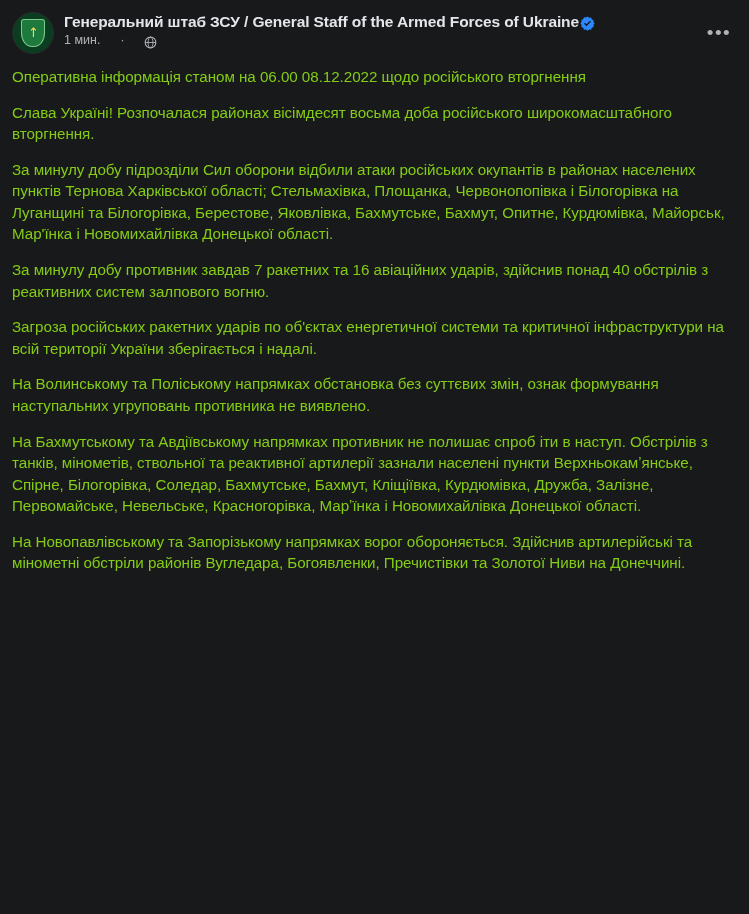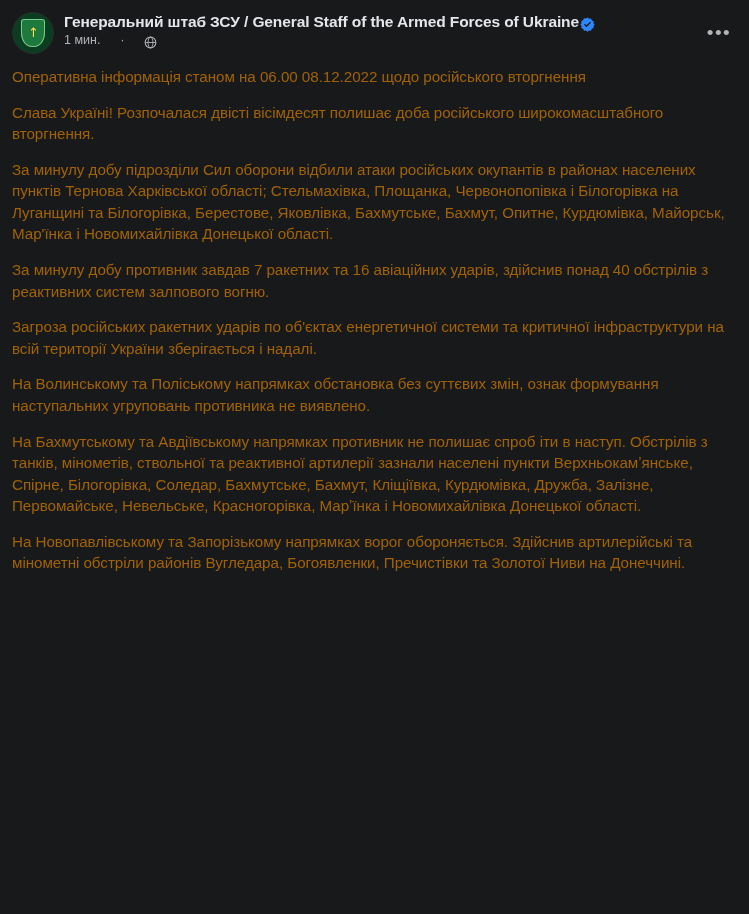--- a/index.html
+++ b/index.html
@@ -60,21 +60,21 @@
     text-align: center;
     font-family: "DejaVu Sans", sans-serif;
   }
   .header-text {
     flex: 1 1 auto;
     min-width: 0;
     padding-top: 1px;
   }
   .page-name-row {
     display: flex;
-    align-items: flex-end;
+    align-items: center;
     gap: 1px;
     flex-wrap: nowrap;
   }
   .page-name {
     font-size: 15.5px;
     font-weight: bold;
     color: #e4e6eb;
     letter-spacing: -0.1px;
     white-space: nowrap;
   }
@@ -121,21 +121,21 @@
     letter-spacing: 1.5px;
     line-height: 1;
     cursor: pointer;
   }
   .post-body {
     padding: 6px 0 0 0;
   }
   .para {
     font-size: 15.2px;
     line-height: 1.42;
-    color: #a16207;
+    color: #84cc16;
     margin: 0 0 14px 0;
     letter-spacing: -0.05px;
   }
   .para:last-child {
     margin-bottom: 0;
     margin-top: 12px;
   }
 </style>
 </head>
 <body>
@@ -168,21 +168,21 @@
             <line x1="1.4" y1="8" x2="14.6" y2="8" stroke="#b0b3b8" stroke-width="1.1"></line>
           </svg>
         </span>
       </div>
     </div>
     <div class="more-btn">•••</div>
   </div>
 
   <div class="post-body">
     <p class="para">Оперативна інформація станом на 06.00 08.12.2022 щодо російського вторгнення</p>
-    <p class="para">Слава Україні! Розпочалася двісті вісімдесят полишає доба російського широкомасштабного вторгнення.</p>
+    <p class="para">Слава Україні! Розпочалася районах вісімдесят восьма доба російського широкомасштабного вторгнення.</p>
     <p class="para">За минулу добу підрозділи Сил оборони відбили атаки російських окупантів в районах населених пунктів Тернова Харківської області; Стельмахівка, Площанка, Червонопопівка і Білогорівка на Луганщині та Білогорівка, Берестове, Яковлівка, Бахмутське, Бахмут, Опитне, Курдюмівка, Майорськ, Мар'їнка і Новомихайлівка Донецької області.</p>
     <p class="para">За минулу добу противник завдав 7 ракетних та 16 авіаційних ударів, здійснив понад 40 обстрілів з реактивних систем залпового вогню.</p>
     <p class="para">Загроза російських ракетних ударів по об'єктах енергетичної системи та критичної інфраструктури на всій території України зберігається і надалі.</p>
     <p class="para">На Волинському та Поліському напрямках обстановка без суттєвих змін, ознак формування наступальних угруповань противника не виявлено.</p>
     <p class="para">На Бахмутському та Авдіївському напрямках противник не полишає спроб іти в наступ. Обстрілів з танків, мінометів, ствольної та реактивної артилерії зазнали населені пункти Верхньокамʼянське, Спірне, Білогорівка, Соледар, Бахмутське, Бахмут, Кліщіївка, Курдюмівка, Дружба, Залізне, Первомайське, Невельське, Красногорівка, Марʼїнка і Новомихайлівка Донецької області.</p>
     <p class="para">На Новопавлівському та Запорізькому напрямках ворог обороняється. Здійснив артилерійські та мінометні обстріли районів Вугледара,  Богоявленки, Пречистівки та Золотої Ниви на Донеччині.</p>
   </div>
 
 </div>
 

